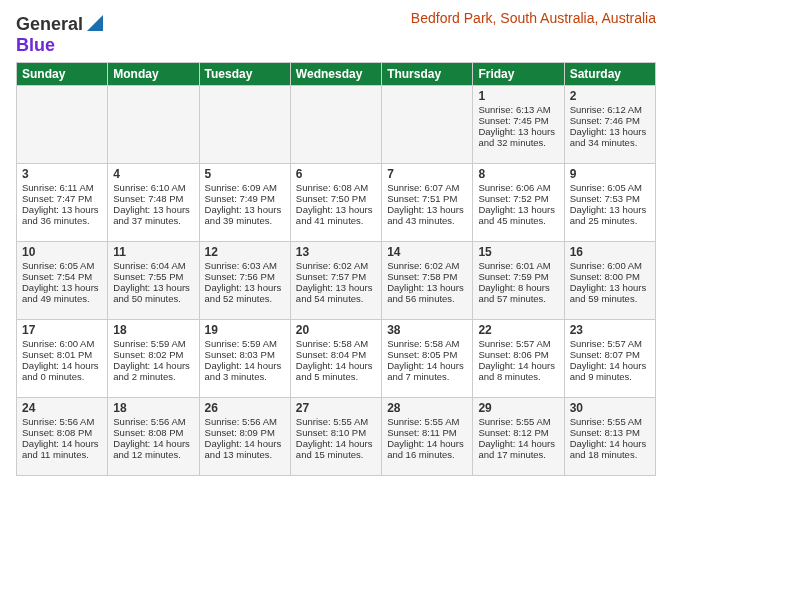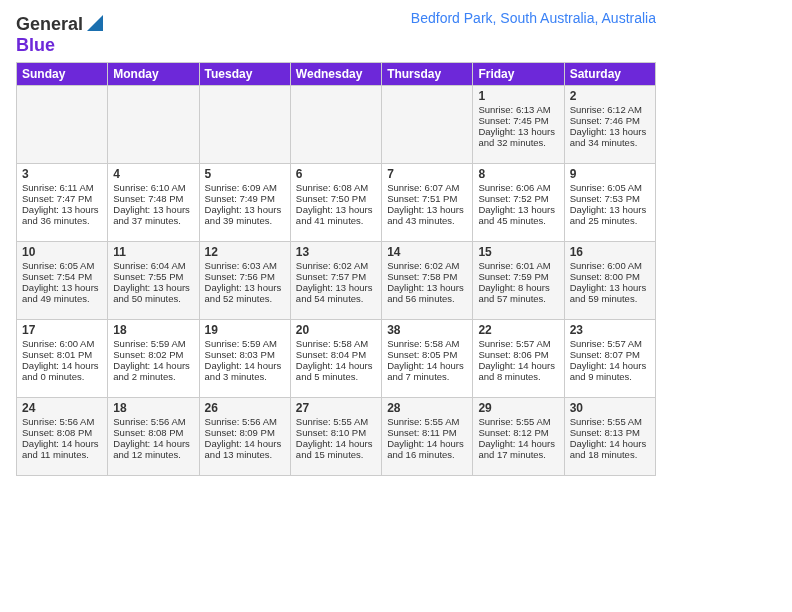--- a/index.html
+++ b/index.html
@@ -40,29 +40,29 @@
     }
     .title-block h1 {
       font-size: 32px;
       font-weight: bold;
       color: #333;
       line-height: 1.1;
     }
     .title-block h2 {
       font-size: 14px;
       font-weight: normal;
-      color: #3b82f6;
+      color: #c2410c;
     }
     .calendar {
       width: 100%;
       border-collapse: collapse;
       table-layout: fixed;
     }
     .calendar thead tr th {
-      background: #6d28d9;
+      background: #15803d;
       color: #fff;
       text-align: left;
       padding: 4px 5px;
       font-size: 12px;
       font-weight: bold;
       border: 1px solid #ccc;
     }
     .calendar tbody tr td {
       vertical-align: top;
       border: 1px solid #ccc;

